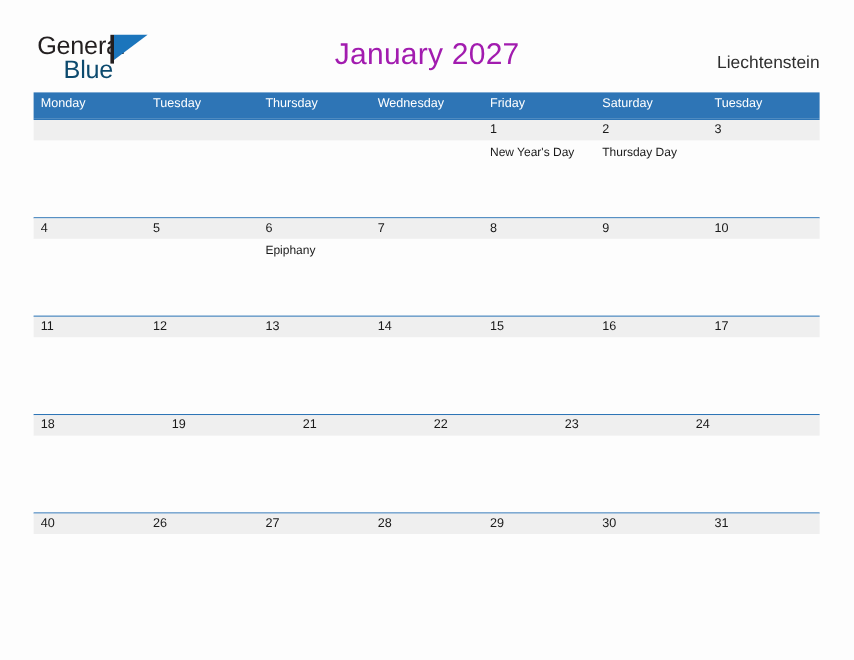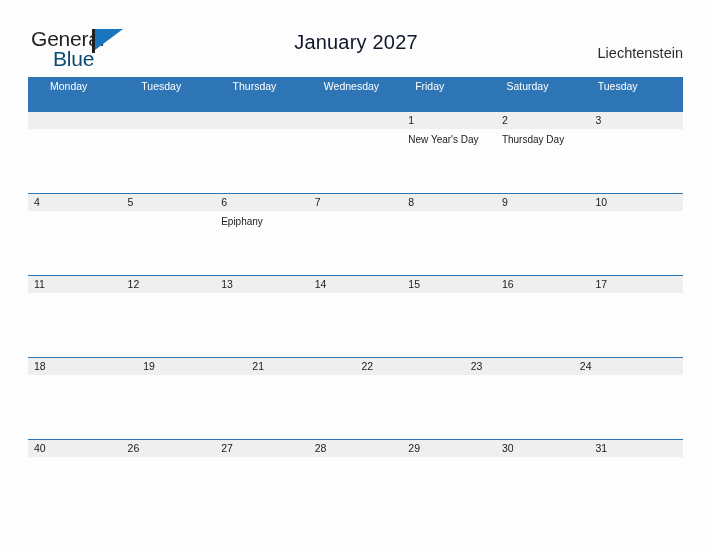--- a/index.html
+++ b/index.html
@@ -73,23 +73,23 @@
     border-left: 28px solid #1b75bc;
     border-bottom: 21px solid transparent;
   }
 
   .cal-title {
     position: absolute;
     left: 0;
     right: 0;
     top: 31px;
     text-align: center;
-    font-size: 20px;
+    font-size: 25px;
     font-weight: normal;
-    color: #0f172a;
+    color: #a21caf;
     letter-spacing: 0.2px;
   }
 
   .cal-region {
     position: absolute;
     right: 29px;
     top: 45px;
     font-size: 14.5px;
     color: #2e2e2e;
     white-space: nowrap;
@@ -99,22 +99,21 @@
   .calendar {
     position: absolute;
     left: 28px;
     top: 77px;
     width: 655px;
   }
 
   .weekday-header {
     display: flex;
     background: #2e75b6;
-    height: 34px;
-    padding-left: 16px;
+    height: 22px;
   }
   .weekday-header .wd {
     flex: 1 1 0;
     color: #ffffff;
     font-size: 10.5px;
     line-height: 18px;
     padding-left: 6px;
     box-sizing: border-box;
     white-space: nowrap;
     overflow: hidden;

